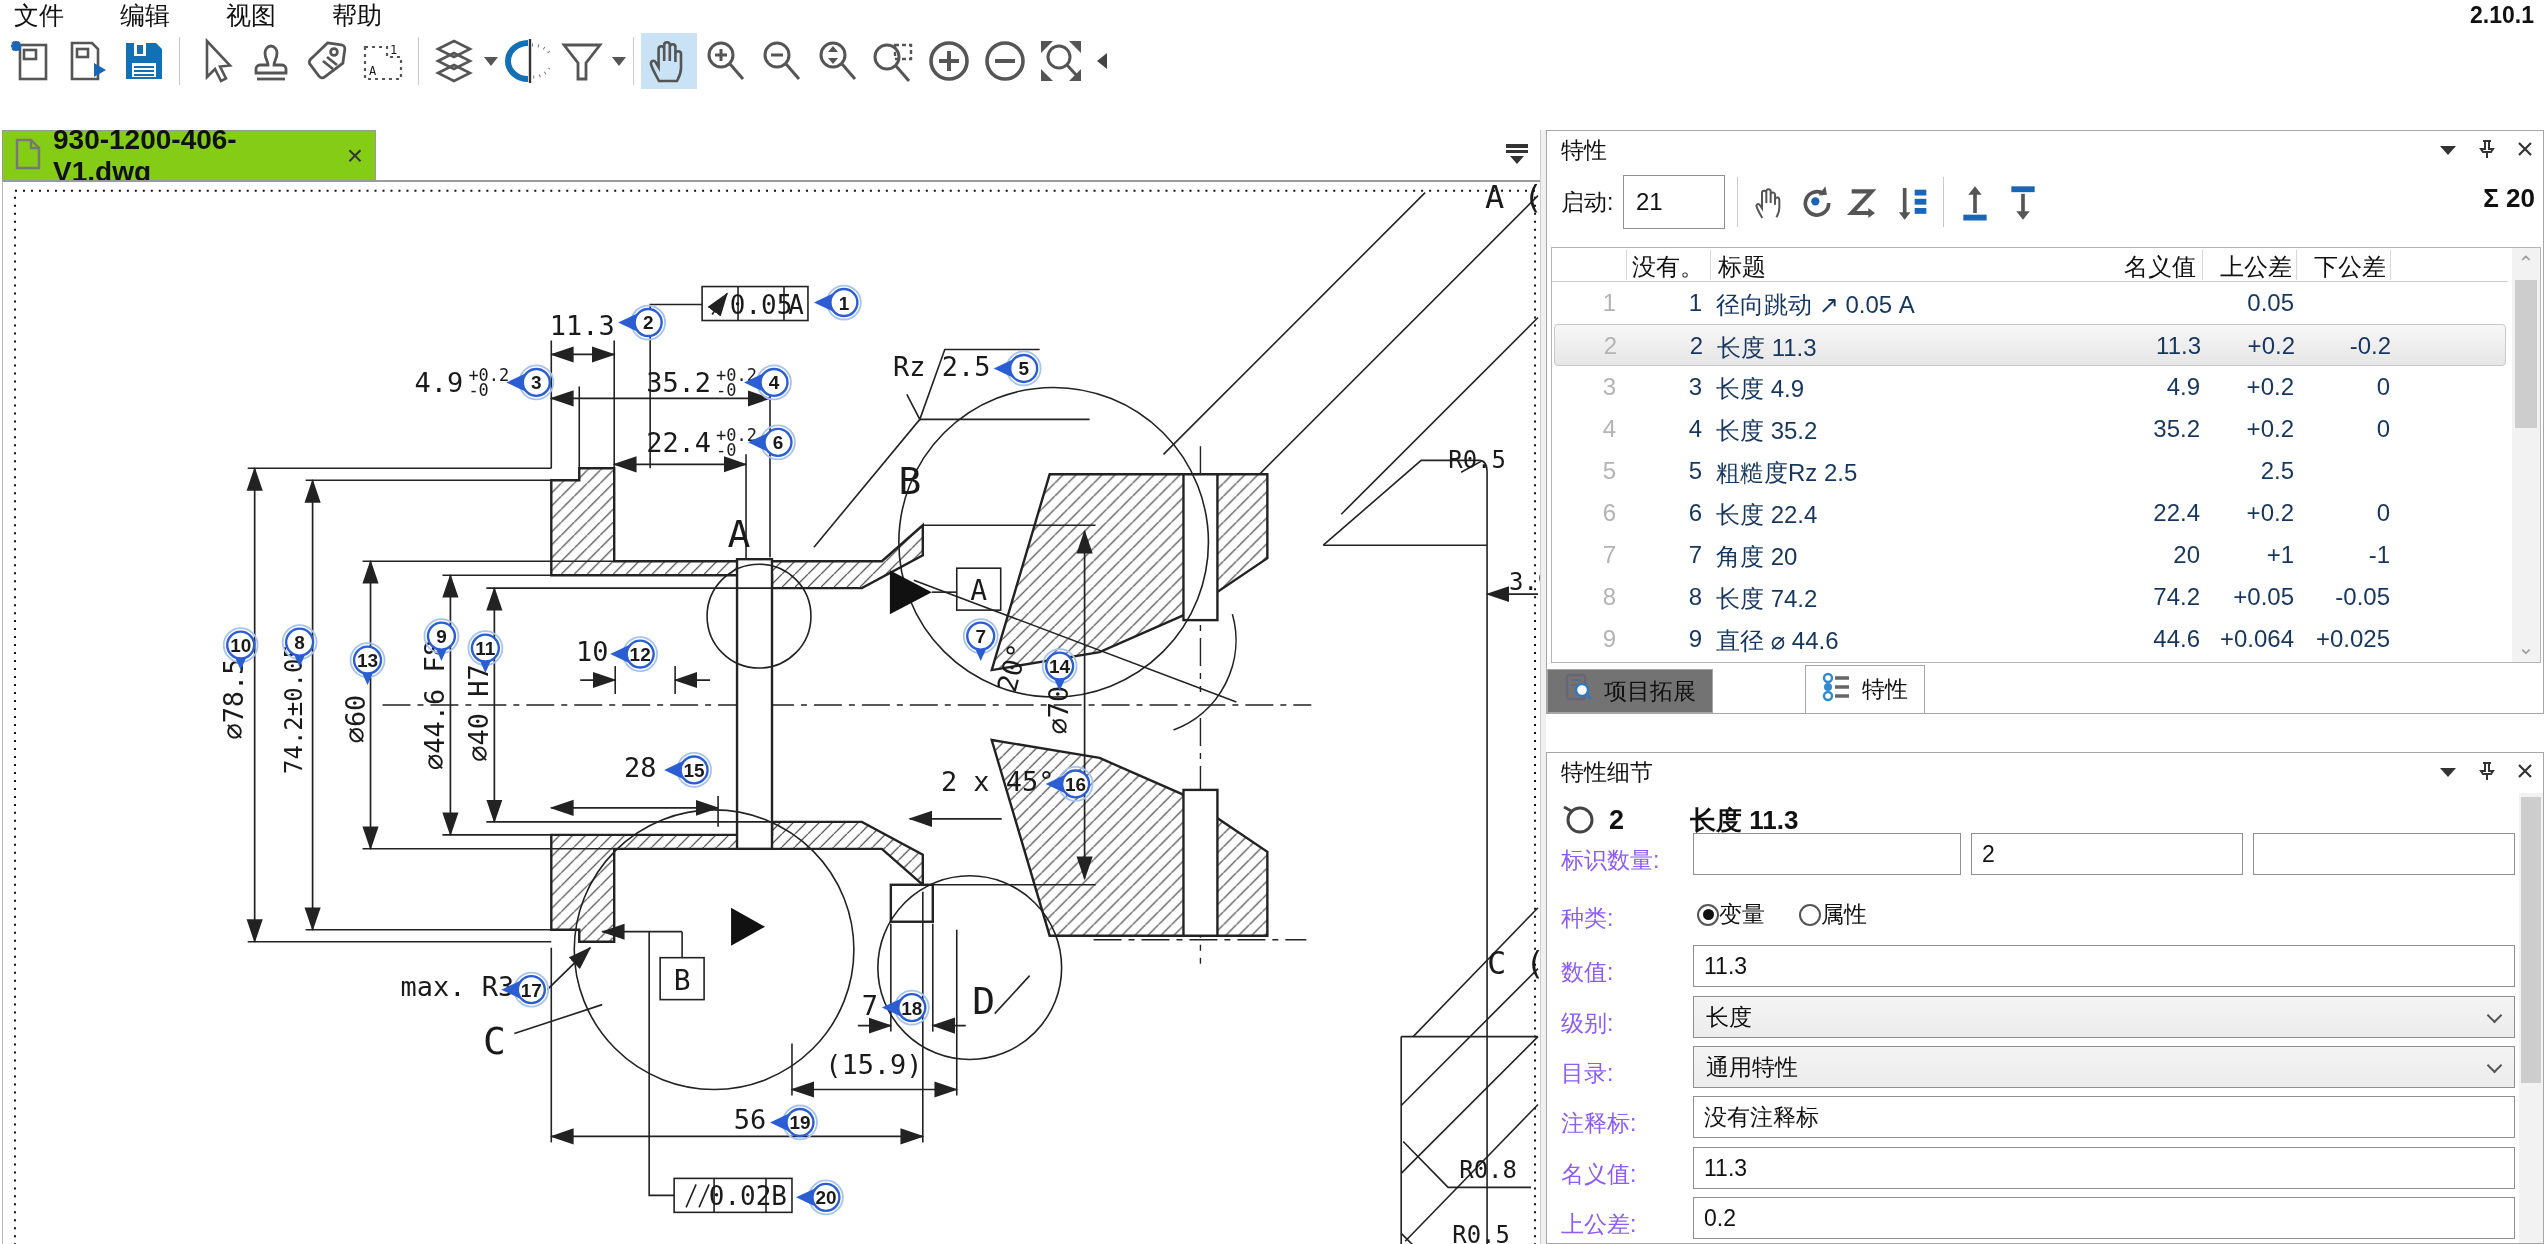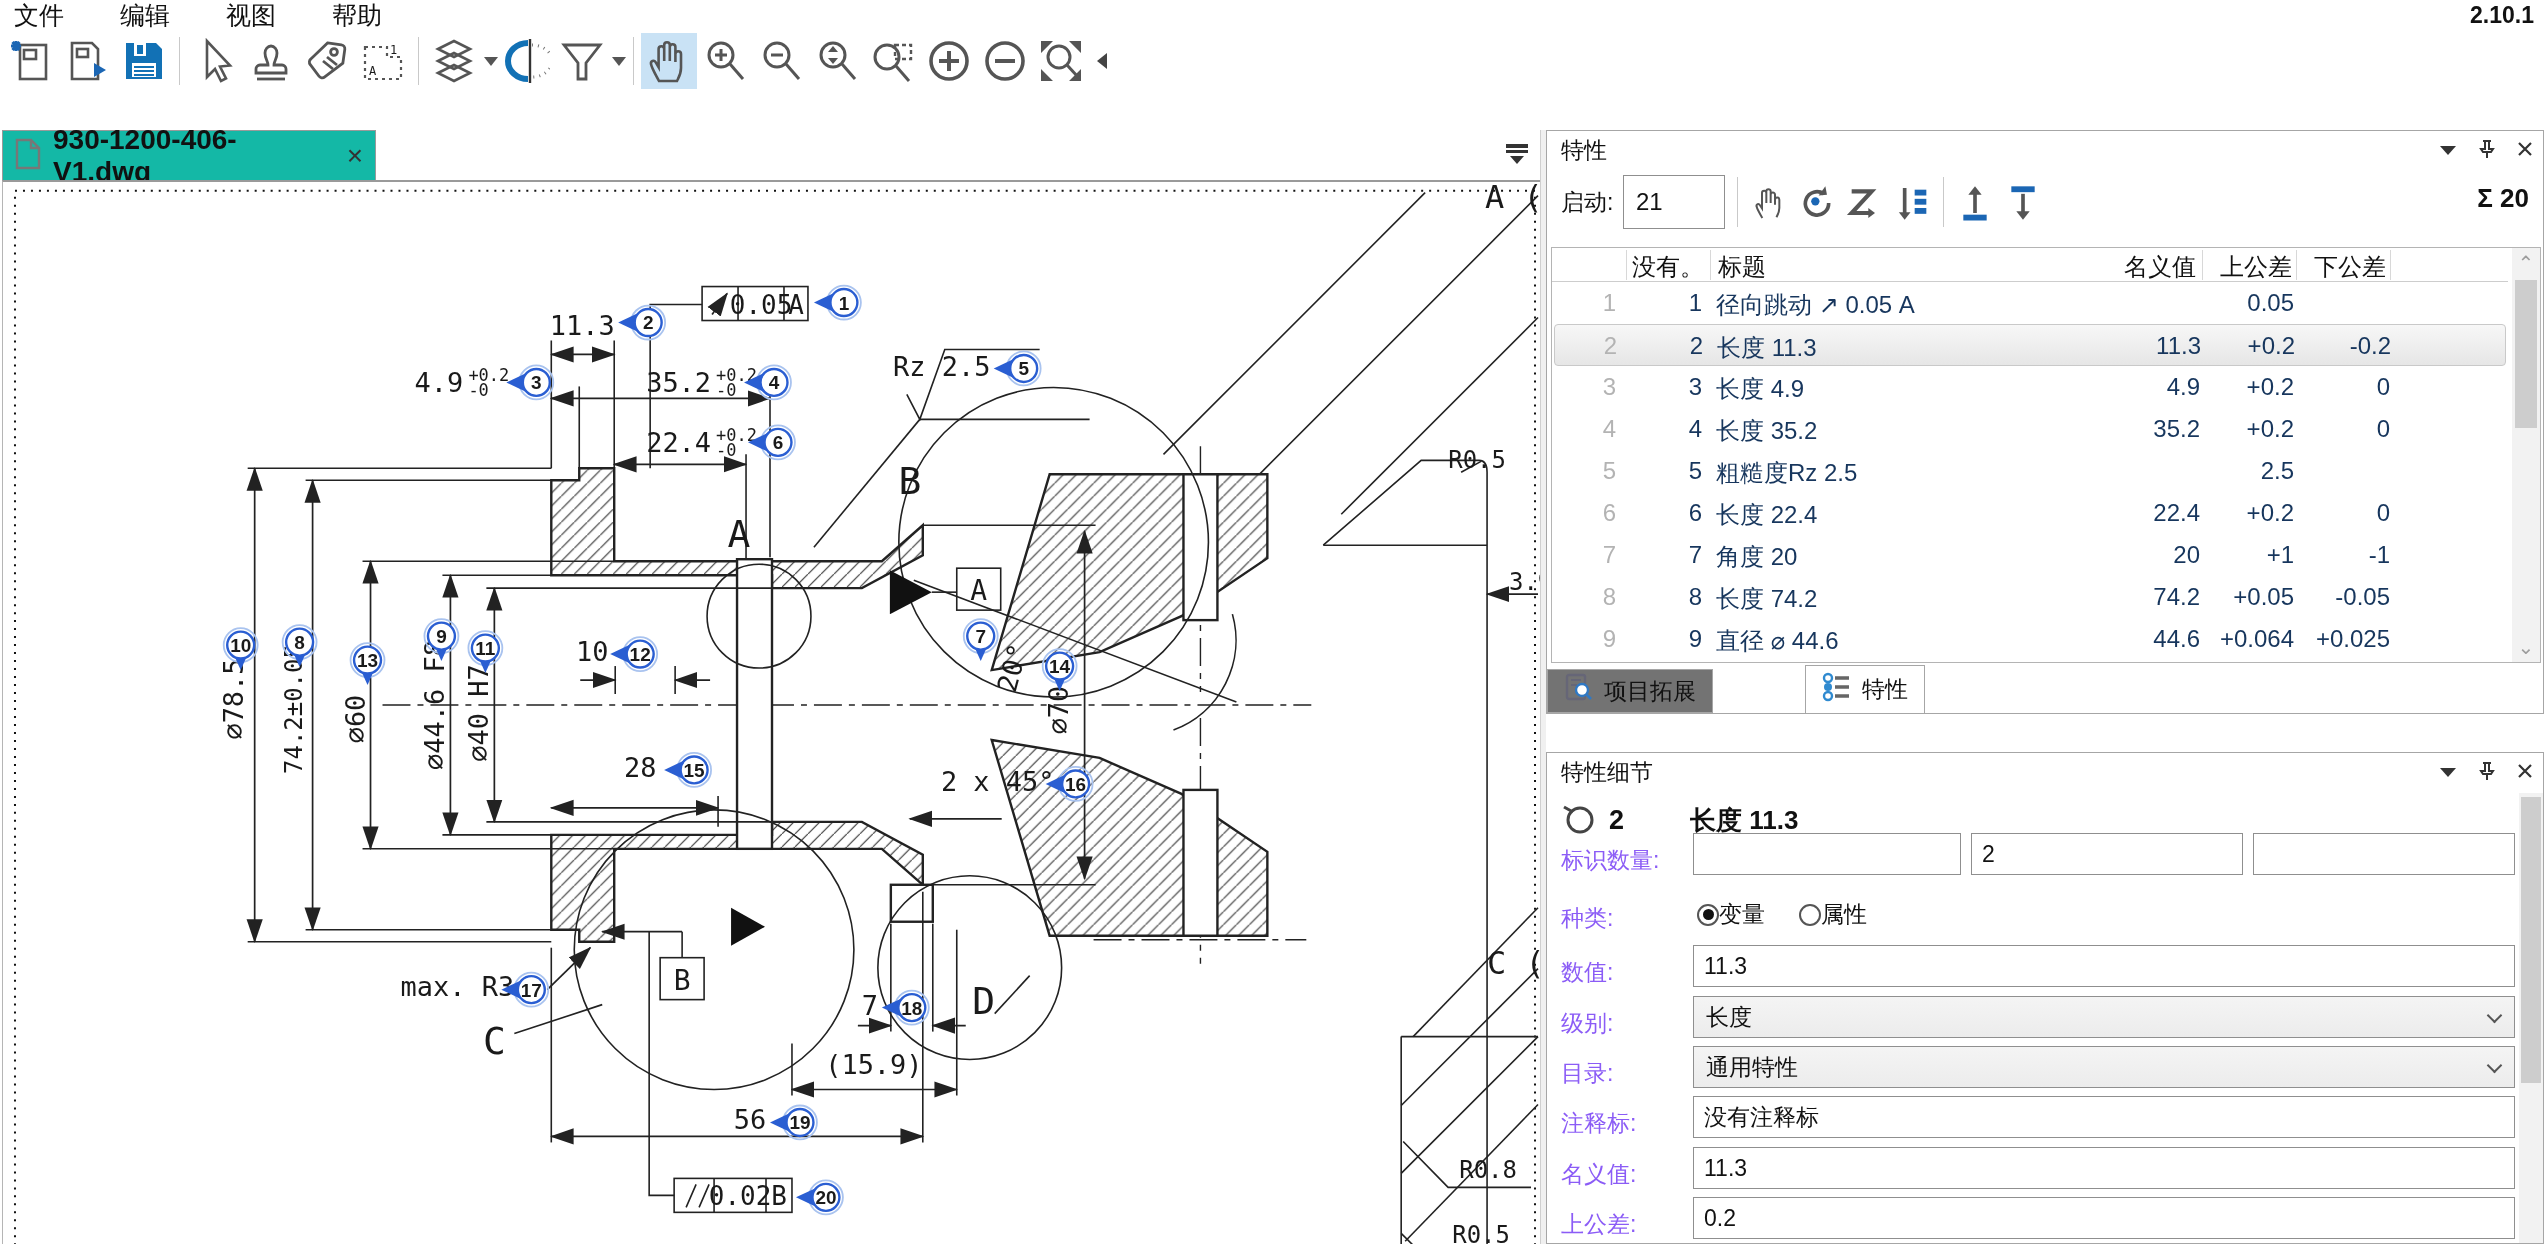--- a/index.html
+++ b/index.html
@@ -6,41 +6,41 @@
   html,body{width:2546px;height:1244px;background:#fff;overflow:hidden;position:relative}
   
   .menubar{position:absolute;top:0;left:0;width:2546px;height:30px;display:flex;align-items:center;gap:56px;padding-left:14px;font-size:25px;color:#111}
   .version{position:absolute;right:12px;top:2px;font-size:23px;font-weight:bold;color:#111}
   .toolbar{position:absolute;top:32px;left:4px;height:58px;display:flex;align-items:center}
   .tbtn{width:56px;height:56px;display:flex;align-items:center;justify-content:center;flex:none}
   .tbtn.active{background:#c9e2f5}
   .tsep{width:1px;height:48px;background:#c9c9c9;margin:0 7px;flex:none}
   .caretdd{width:0;height:0;border-left:7px solid transparent;border-right:7px solid transparent;border-top:9px solid #555;margin-left:2px}
   
-  .doctab{position:absolute;left:2px;top:130px;width:374px;height:50px;background:#14b8a6;border:1px solid #9a9a9a;border-bottom:none;display:flex;align-items:center;padding:0 12px;gap:12px}
+  .doctab{position:absolute;left:2px;top:130px;width:374px;height:50px;background:#84cc16;border:1px solid #9a9a9a;border-bottom:none;display:flex;align-items:center;padding:0 12px;gap:12px}
   .doctab .fname{font-size:28px;font-weight:600;color:#111}
   .tab-close{font-size:28px;color:#333;margin-left:10px}
   .tabmenu{position:absolute;left:1498px;top:136px;width:38px;height:34px;display:flex;align-items:center;justify-content:center}
   
   .canvas{position:absolute;left:2px;top:180px;width:1538px;height:1064px;border-top:2px solid #9a9a9a;border-left:1px solid #b5b5b5;background:#fff;overflow:hidden}
   .gutter{position:absolute;left:1540px;top:130px;width:6px;height:1114px;background:#f0f0f0;border-left:1px solid #cfcfcf}
   
   .rightcol{position:absolute;left:1546px;top:130px;width:1000px;height:1114px}
   .panel{position:absolute;left:0;width:998px;background:#fff;border:1px solid #a6a6a6}
   #char-panel{top:0;height:584px}
   #detail-panel{top:622px;height:492px}
   .ptitle{position:absolute;top:4px;left:14px;font-size:23px;color:#111}
   .picons{position:absolute;right:10px;top:8px;display:flex;gap:22px;align-items:center}
   
   .lbl{font-size:23px;color:#111}
   .start-lbl{position:absolute;left:14px;top:56px}
   .start-input{position:absolute;left:76px;top:44px;width:102px;height:54px;border:1.6px solid #8f8f8f;font-size:24px;padding:0 12px;color:#111}
   .csep{position:absolute;top:46px;width:1px;height:50px;background:#c9c9c9}
   .cic{position:absolute;top:48px;width:48px;height:48px;display:flex;align-items:center;justify-content:center}
-  .sum{position:absolute;right:14px;top:52px;font-size:26px;font-weight:bold;color:#111}
+  .sum{position:absolute;right:8px;top:52px;font-size:26px;font-weight:bold;color:#111}
   
   .ctable{position:absolute;left:4px;top:116px;width:990px;height:416px;border:1px solid #b4b4b4;font-size:24px;overflow:hidden}
   .thead{position:absolute;left:0;top:0;width:956px;height:34px;border-bottom:1px solid #cdcdcd;color:#111}
   .thead span{position:absolute;top:3px}
   .hsep{position:absolute;top:2px;width:1px;height:30px;background:#d8d8d8}
   .trow{position:absolute;left:2px;width:952px;height:42px}
   .trow span{position:absolute;top:7px;white-space:nowrap}
   .trow.sel{background:linear-gradient(#f7f7f7,#e6e6e6);border:1px solid #c9c9c9;border-radius:4px}
   .c-num{left:0;width:62px;text-align:right;color:#b3b3b3}
   .c-no{left:74px;width:74px;text-align:right;color:#17365d}

